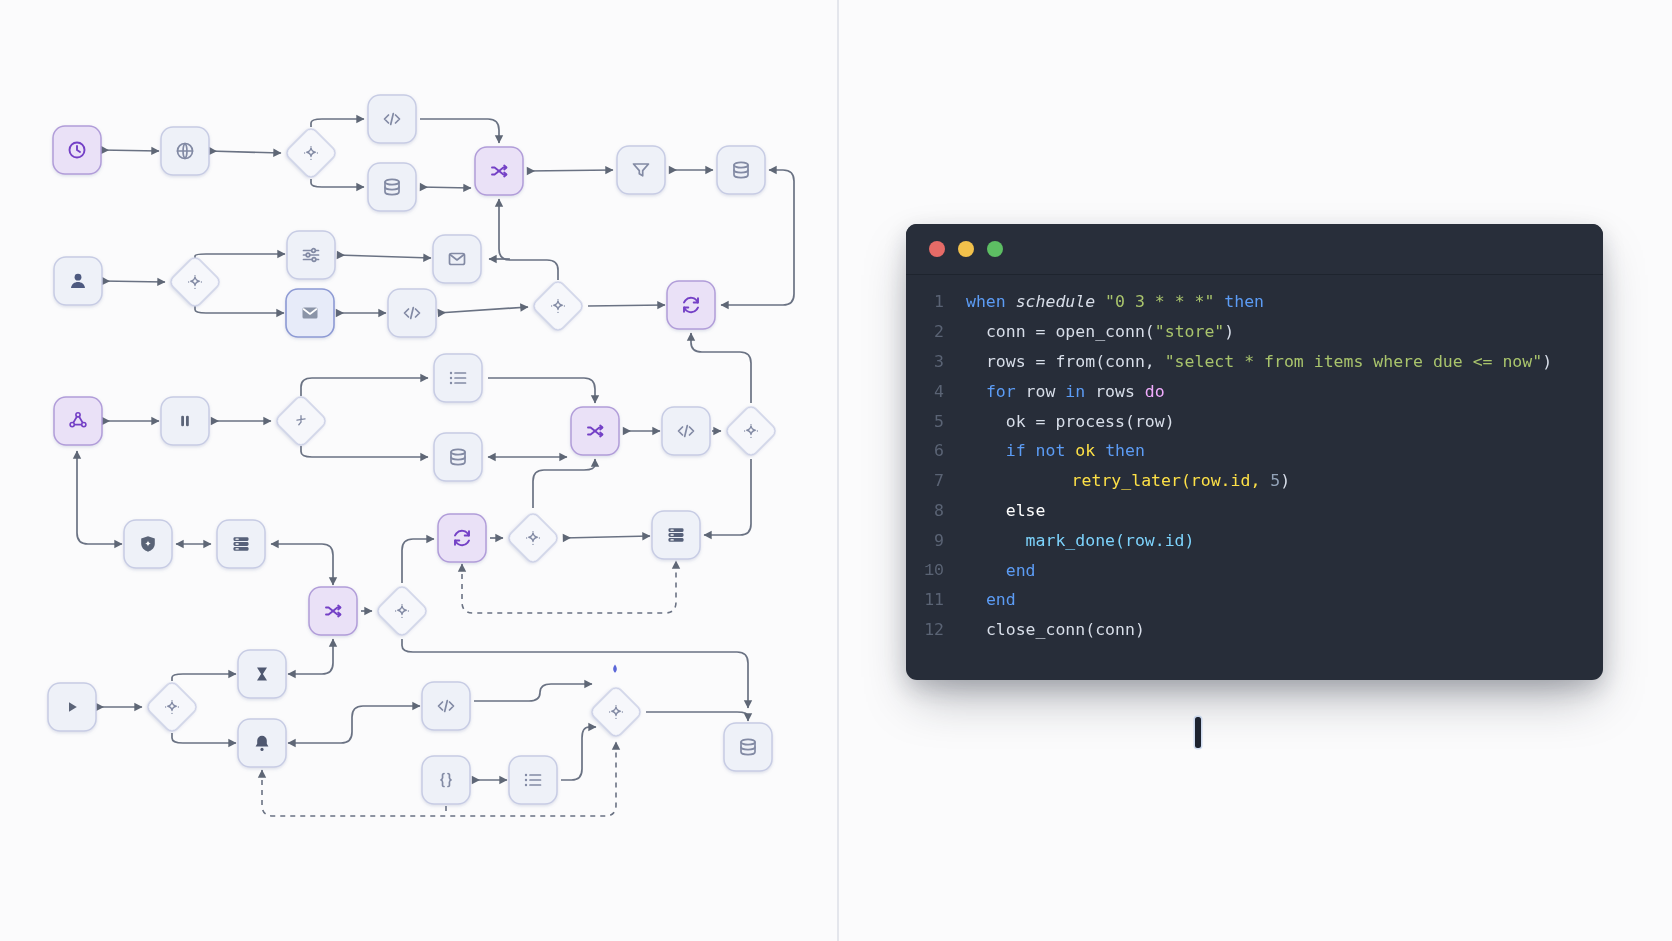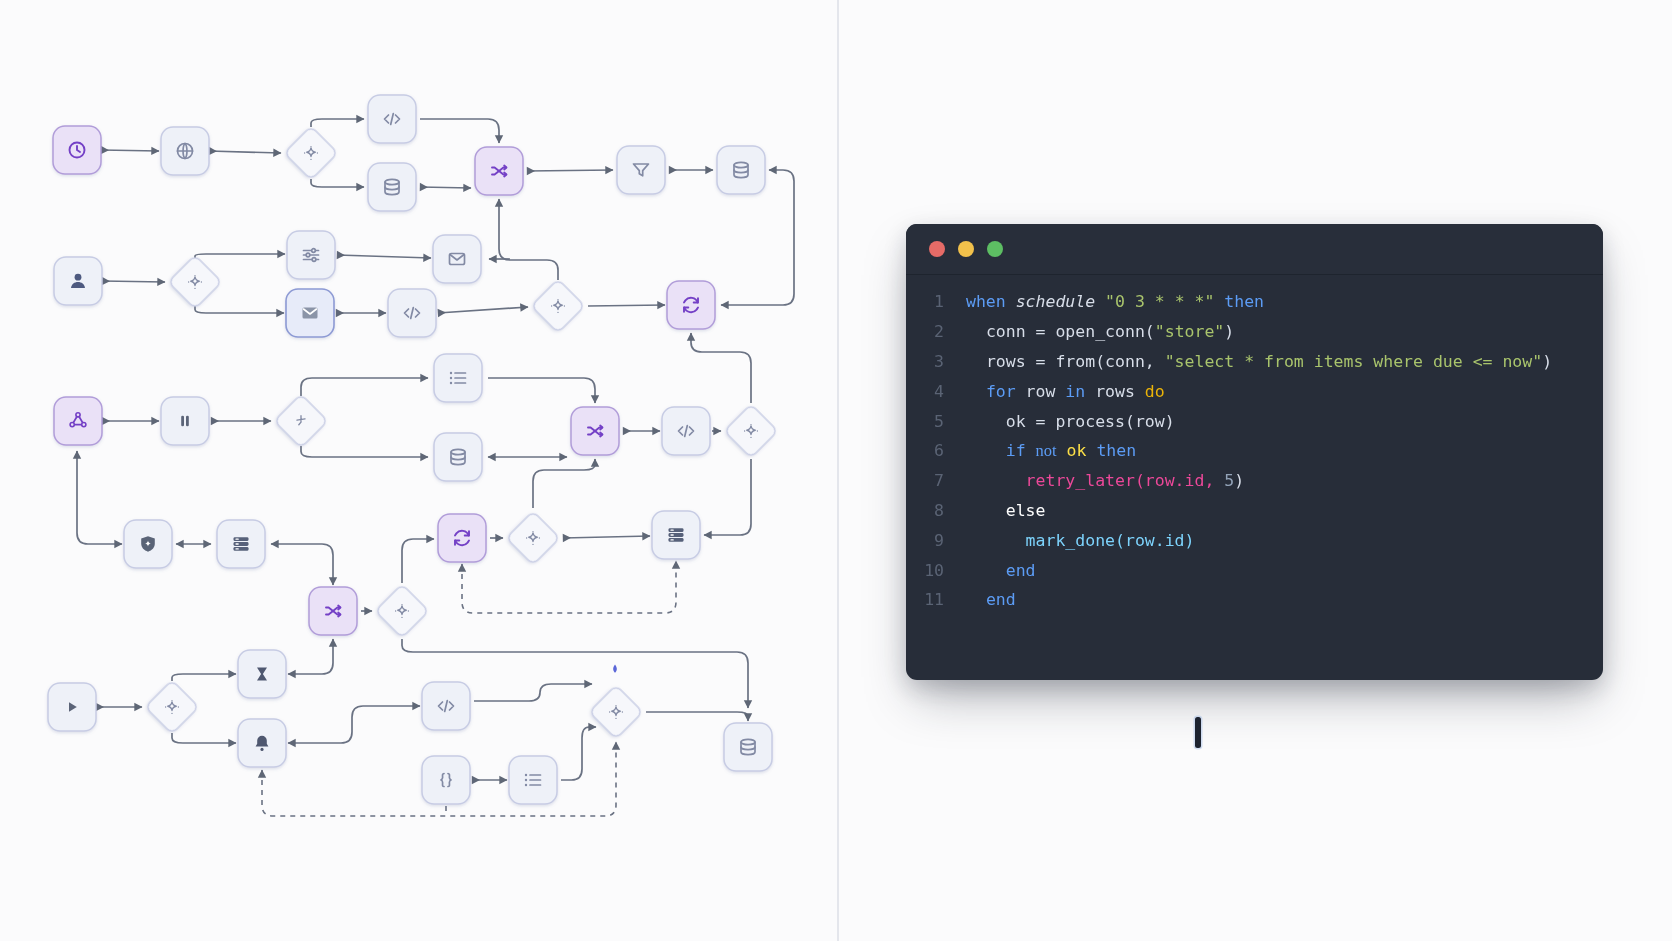--- a/index.html
+++ b/index.html
@@ -395,48 +395,52 @@
         <div class="cline">
           <span class="cnum" style="color: rgb(90, 99, 116);">2</span>
           <span class="ccode"><span>  </span><span style="color: rgb(216, 222, 233);">conn = open_conn(</span><span style="color: rgb(169, 196, 108);">"store"</span><span style="color: rgb(216, 222, 233);">)</span></span>
         </div>
         <div class="cline">
           <span class="cnum" style="color: rgb(90, 99, 116);">3</span>
           <span class="ccode"><span>  </span><span style="color: rgb(216, 222, 233);">rows = from(conn, </span><span style="color: rgb(169, 196, 108);">"select * from items where due &lt;= now"</span><span style="color: rgb(216, 222, 233);">)</span></span>
         </div>
         <div class="cline">
           <span class="cnum" style="color: rgb(90, 99, 116);">4</span>
-          <span class="ccode"><span>  </span><span style="color: rgb(92, 156, 245);">for</span><span style="color: rgb(216, 222, 233);"> row </span><span style="color: rgb(92, 156, 245);">in</span><span style="color: rgb(216, 222, 233);"> rows </span><span style="color: #eab308; margin-top: 36px;">do</span></span>
+          <span class="ccode"><span>  </span><span style="color: rgb(92, 156, 245);">for</span><span style="color: rgb(216, 222, 233);"> row </span><span style="color: rgb(92, 156, 245);">in</span><span style="color: rgb(216, 222, 233);"> rows </span><span style="color: #f0abfc; margin-top: 36px;">do</span></span>
         </div>
         <div class="cline">
           <span class="cnum" style="color: rgb(90, 99, 116);">5</span>
           <span class="ccode"><span>    </span><span style="color: rgb(216, 222, 233);">ok = process(row)</span></span>
         </div>
         <div class="cline">
           <span class="cnum" style="color: rgb(90, 99, 116);">6</span>
-          <span class="ccode"><span>    </span><span style="color: rgb(92, 156, 245);">if</span><span style="color: rgb(216, 222, 233);"> </span><span style="color: rgb(92, 156, 245); font-family: Liberation Serif, serif;">not</span><span style="color: #fde047;"> ok </span><span style="color: rgb(92, 156, 245);">then</span></span>
+          <span class="ccode"><span>    </span><span style="color: rgb(92, 156, 245);">if</span><span style="color: rgb(216, 222, 233);"> </span><span style="color: rgb(92, 156, 245);">not</span><span style="color: #fde047;"> ok </span><span style="color: rgb(92, 156, 245);">then</span></span>
         </div>
         <div class="cline">
           <span class="cnum" style="color: rgb(90, 99, 116);">7</span>
-          <span class="ccode"><span>      </span><span style="color: #ec4899;">retry_later(row.id, </span><span style="color: rgb(147, 163, 184);">5</span><span style="color: rgb(216, 222, 233);">)</span></span>
+          <span class="ccode"><span>      </span><span style="color: #fde047; margin-left: 46px;">retry_later(row.id, </span><span style="color: rgb(147, 163, 184);">5</span><span style="color: rgb(216, 222, 233);">)</span></span>
         </div>
         <div class="cline">
           <span class="cnum" style="color: rgb(90, 99, 116);">8</span>
           <span class="ccode"><span>    </span><span style="color: #ffffff;">else</span></span>
         </div>
         <div class="cline">
           <span class="cnum" style="color: rgb(90, 99, 116);">9</span>
           <span class="ccode"><span>      </span><span style="color: #7dd3fc;">mark_done(row.id)</span></span>
         </div>
         <div class="cline">
-          <span class="cnum" style="color: rgb(90, 99, 116);">10</span>
+          <span class="cnum" style="color: rgb(90, 99, 116); font-family: Liberation Mono, monospace;">10</span>
           <span class="ccode"><span>    </span><span style="color: rgb(92, 156, 245);">end</span></span>
         </div>
         <div class="cline">
           <span class="cnum" style="color: rgb(90, 99, 116);">11</span>
           <span class="ccode"><span>  </span><span style="color: rgb(92, 156, 245);">end</span></span>
         </div>
+        <div class="cline">
+          <span class="cnum" style="color: rgb(90, 99, 116);">12</span>
+          <span class="ccode"><span>  </span><span style="color: rgb(216, 222, 233);">close_conn(conn)</span></span>
+        </div>
       </div>
   </div>
 
   <div class="text-cursor" id="text-cursor" style="left: 1195px; top: 717px; width: 6px; height: 31px; background: rgb(29, 35, 48);"></div>
 
 </div>
 
 </body></html>

